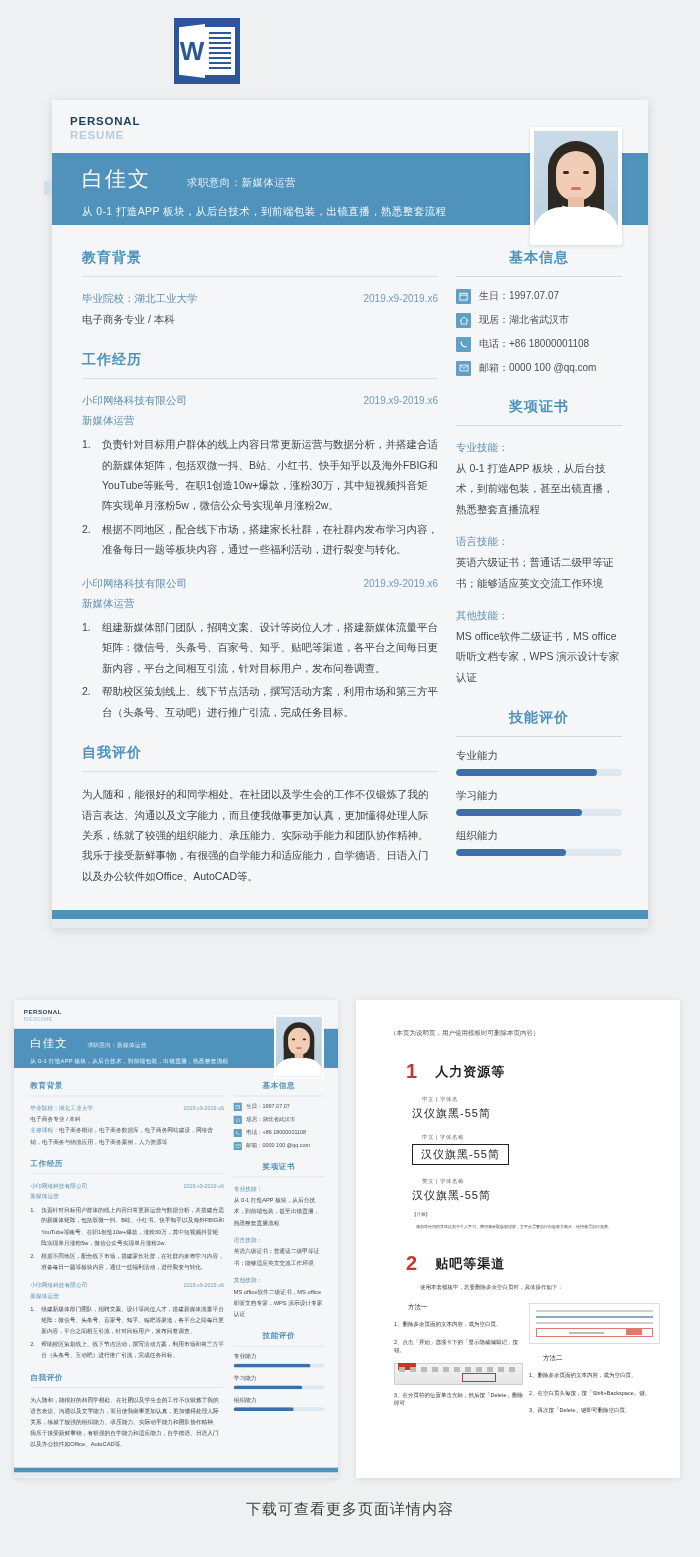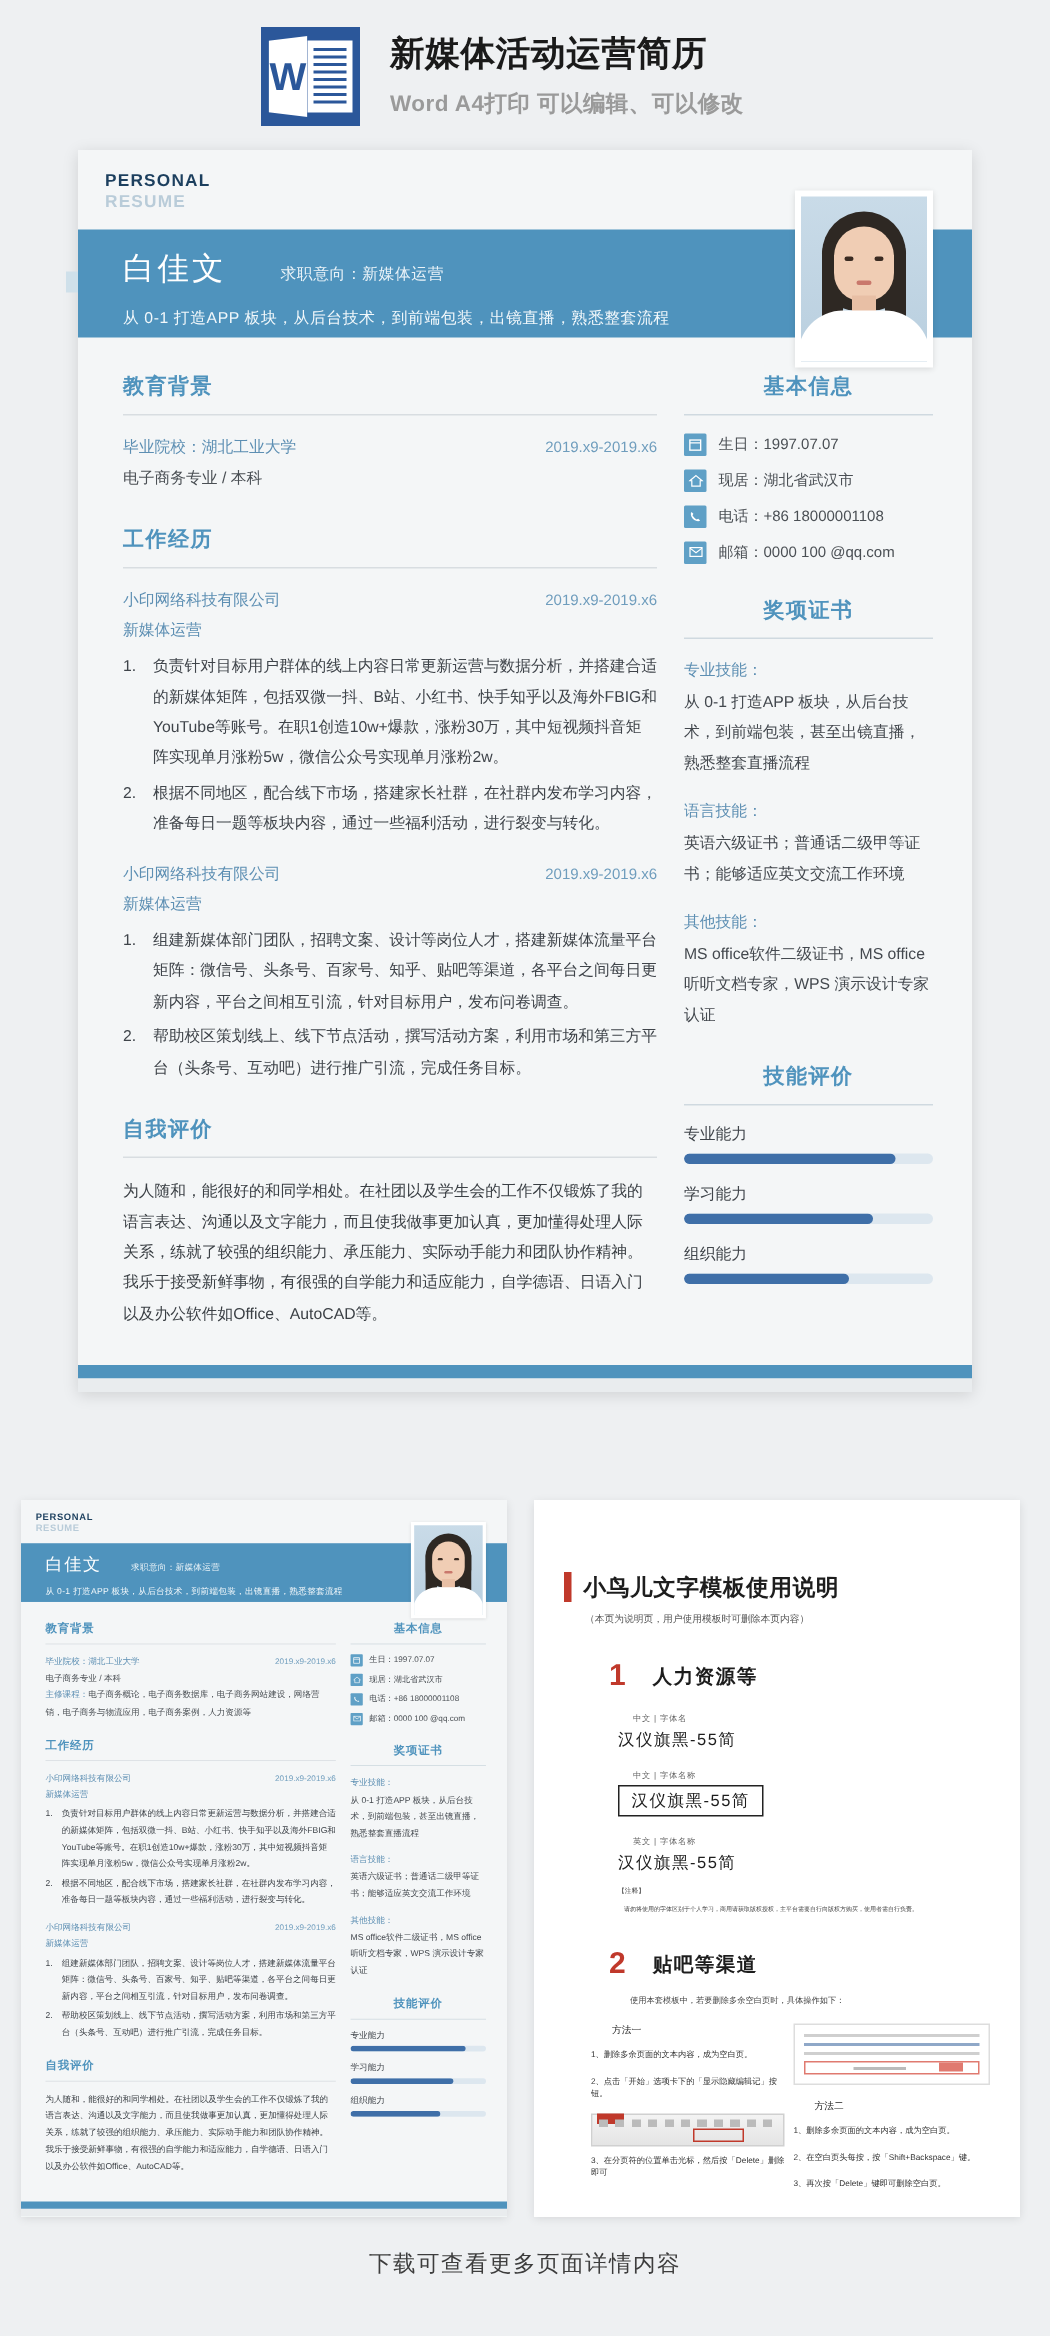--- a/index.html
+++ b/index.html
@@ -272,24 +272,20 @@
           <div class="wi-line"></div>
           <div class="wi-line"></div>
         <div class="wi-line"></div>
           <div class="wi-line"></div>
           <div class="wi-line"></div>
         <div class="wi-line"></div>
           <div class="wi-line"></div>
       </div>
     </div>
   </div>
-  <div class="header-text">
-    <div class="header-title">新媒体活动运营简历</div>
-    <div class="header-sub">Word A4打印 可以编辑、可以修改</div>
-  </div>
 </div>
 
 <div class="resume-card">
 
   <div class="brandline">
     <div class="brand-personal">PERSONAL</div>
     <div class="brand-resume">RESUME</div>
   </div>
 
   <div class="banner">
@@ -638,24 +634,20 @@
   <div class="card-footer">
     <div class="cf-blue"></div>
     <div class="cf-gray"></div>
   </div>
 </div>
         </div>
     </div>
   </div>
 
   <div class="thumb thumb-b">
-    <div class="doc-title-row">
-      <div class="doc-bar"></div>
-      <div class="doc-title">小鸟儿文字模板使用说明</div>
-    </div>
     <div class="doc-note">（本页为说明页，用户使用模板时可删除本页内容）</div>
 
     <div class="doc-sec">
       <span class="doc-num">1</span>
       <span class="doc-sec-title">人力资源等</span>
     </div>
     <div class="doc-f-lbl">中文 | 字体名</div>
     <div class="doc-f-val">汉仪旗黑-55简</div>
     <div class="doc-f-lbl">中文 | 字体名称</div>
     <div><span class="doc-f-box">汉仪旗黑-55简</span></div>

